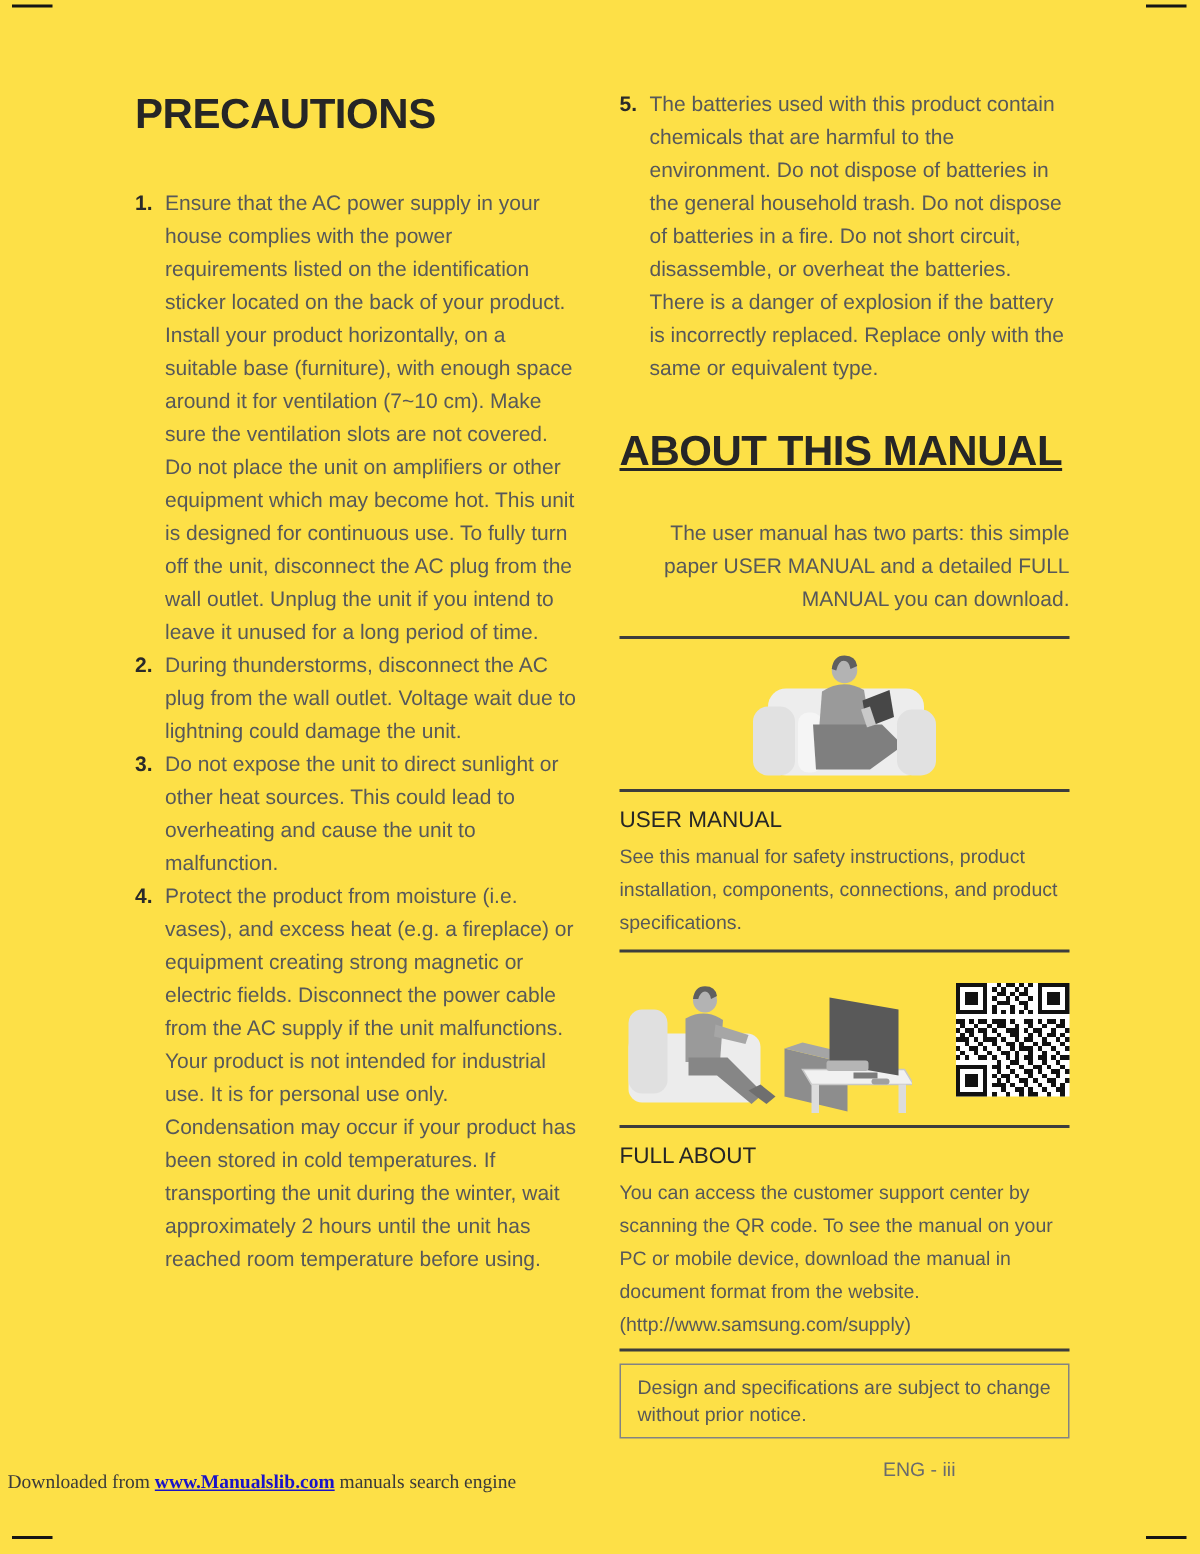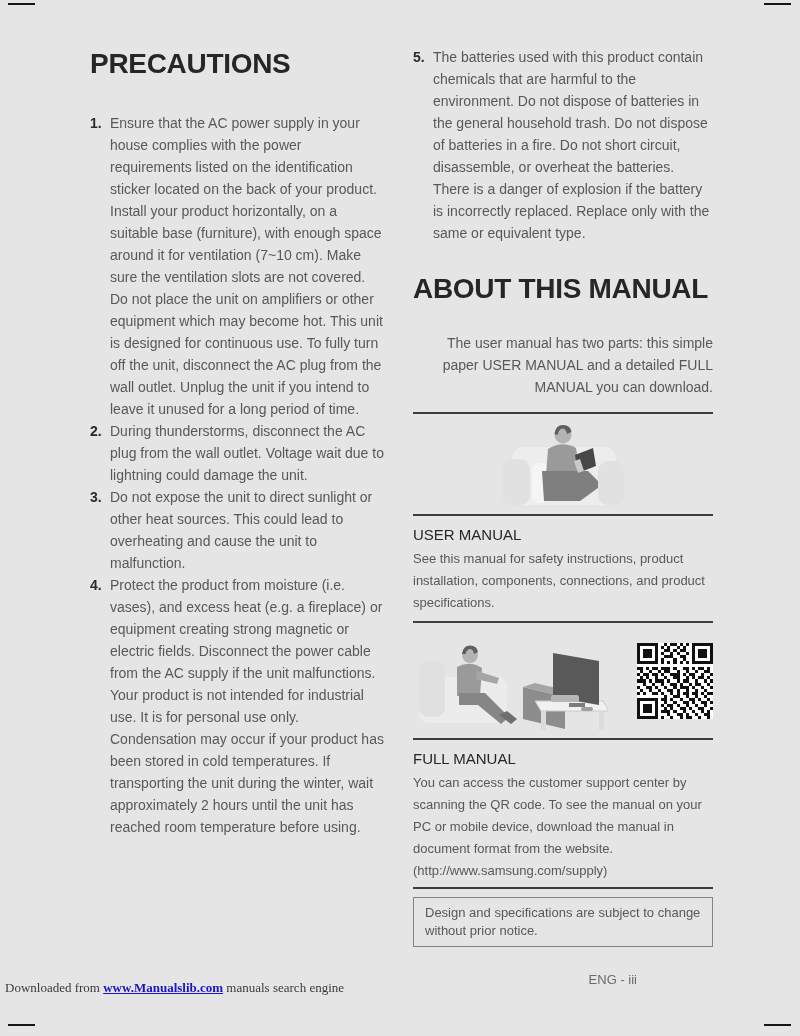--- a/index.html
+++ b/index.html
@@ -1,39 +1,39 @@
 <!DOCTYPE html>
 <html><head>
 <meta charset="utf-8">
 <style>
   html,body{margin:0;padding:0;background:#ffffff;}
   .page{
     position:relative;
     width:800px;height:1036px;
-    background:#e5e5e5;
+    background:#fde047;
     font-family:"Liberation Sans","DejaVu Sans",sans-serif;
     color:#57585a;
     overflow:hidden;
     box-sizing:border-box;
-    padding:46px 87px 0 90px;
+    padding:58px 87px 0 90px;
   }
   .crop-mark{position:absolute;width:27px;height:2px;background:#151515;}
   .crop-tl{left:8px;top:3px;}
   .crop-tr{right:9px;top:3px;}
   .crop-bl{left:8px;top:1024px;}
   .crop-br{right:9px;top:1024px;}
   .cols{display:flex;gap:27px;}
   .col-left{width:296px;flex:none;}
   .col-right{width:300px;flex:none;}
   h1.sec-title{
     margin:0 0 30px 0;
     font-size:28px;line-height:36px;font-weight:700;
     color:#262626;letter-spacing:-.3px;
   }
-  h1.about-title{margin:26px 0 0 0;line-height:38px;}
+  h1.about-title{margin:26px 0 0 0;line-height:38px;text-decoration:underline;}
   .list{font-size:14px;line-height:22px;}
   .li{display:flex;margin:0;}
   .li .num{flex:none;width:20px;font-weight:700;color:#2a2a2a;}
   .li .txt{flex:1;color:#57585a;}
   .para{margin:24px 0 0 0;font-size:14px;line-height:22px;color:#57585a;text-align:right;}
   .rule{height:2px;background:#3d3d3d;margin-top:14px;}
   .rule.tight{margin-top:4px;}
   .rule.mid{margin-top:7px;}
   .rule.low{margin-top:5px;}
   .fig{display:flex;justify-content:center;align-items:center;}
@@ -179,21 +179,21 @@
             <path d="M9 21h1v1H9zM11 21h1v1h-1zM14 21h2v1h-2zM17 21h1v1h-1zM20 21h2v1h-2zM24 21h1v1h-1z"></path>
             <path d="M8 22h3v1H8zM12 22h1v1h-1zM15 22h1v1h-1zM18 22h1v1h-1zM21 22h1v1h-1zM23 22h1v1h-1z"></path>
             <path d="M10 23h1v1h-1zM13 23h2v1h-2zM16 23h1v1h-1zM19 23h1v1h-1zM22 23h2v1h-2z"></path>
             <path d="M8 24h1v1H8zM11 24h1v1h-1zM14 24h1v1h-1zM16 24h2v1h-2zM20 24h1v1h-1zM23 24h1v1h-1z"></path>
           </g>
         </svg>
       </div>
 
       <div class="rule low"></div>
 
-      <h4 class="sub">FULL MANUAL</h4>
+      <h4 class="sub">FULL ABOUT</h4>
       <p class="subpara">You can access the customer support center by scanning the QR code. To see the manual on your PC or mobile device, download the manual in document format from the website. (http://www.samsung.com/supply)</p>
 
       <div class="rule low"></div>
 
       <div class="note-box">
         <span>Design and specifications are subject to change without prior notice.</span>
       </div>
     </div>
   </div>
 

